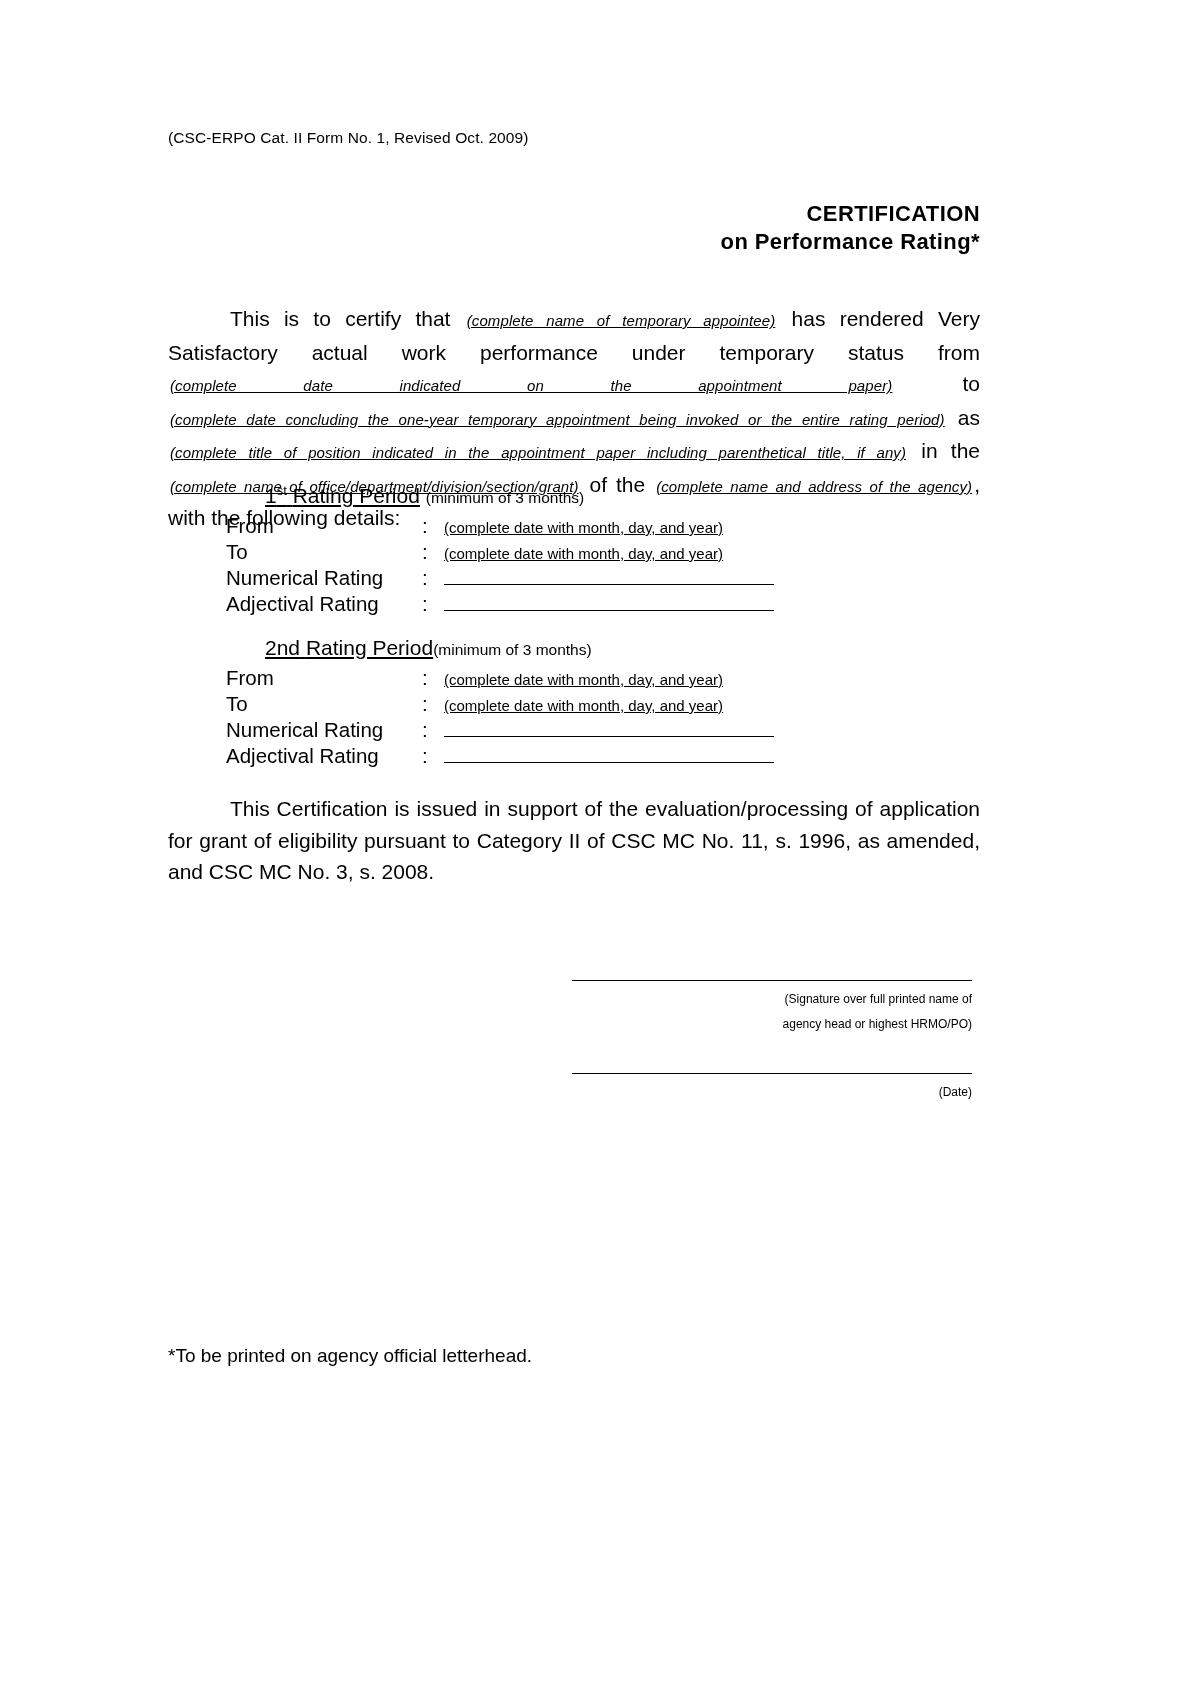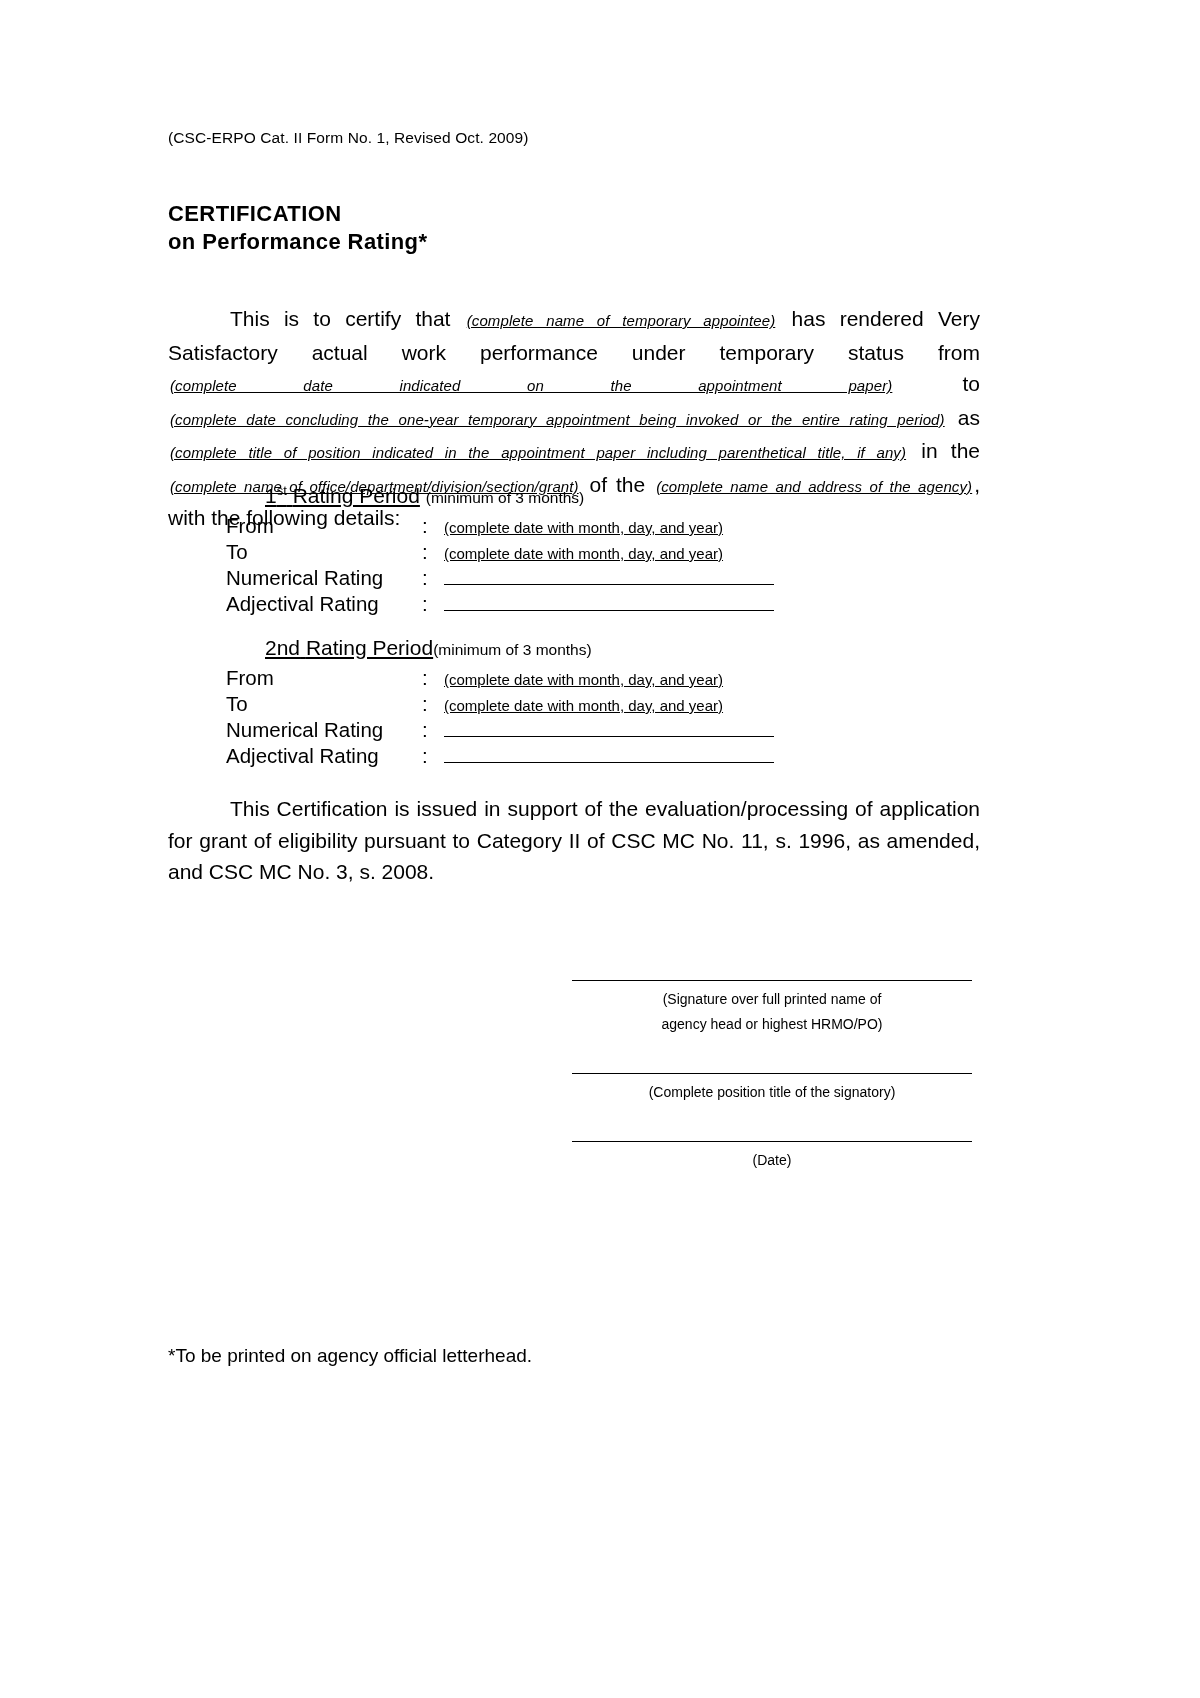--- a/index.html
+++ b/index.html
@@ -30,21 +30,21 @@
     letter-spacing: 0.1px;
     white-space: nowrap;
   }
 
   
   .title-block {
     position: absolute;
     left: 168px;
     top: 200px;
     width: 812px;
-    text-align: left;
+    text-align: right;
   }
   .title-line {
     font-size: 22px;
     font-weight: bold;
     line-height: 28px;
     letter-spacing: 0.4px;
   }
 
   
   .body-para {
@@ -147,22 +147,22 @@
     top: 980px;
     width: 400px;
   }
   .sig-group { margin-bottom: 36px; }
   .sig-rule {
     border-top: 1.8px solid #000;
     width: 400px;
     margin-bottom: 6px;
   }
   .sig-caption {
-    text-align: center;
-    font-size: 14px;
+    text-align: right;
+    font-size: 12px;
     line-height: 25px;
   }
 
   
   .note-block {
     position: absolute;
     left: 168px;
     top: 1249px;
     width: 812px;
     display: flex;
@@ -300,24 +300,20 @@
   </div>
 
   <div class="sig-block">
     <div class="sig-group">
       <div class="sig-rule"></div>
       <div class="sig-caption">(Signature over full printed name of</div>
       <div class="sig-caption">agency head or highest HRMO/PO)</div>
     </div>
     <div class="sig-group">
       <div class="sig-rule"></div>
-      <div class="sig-caption">(Complete position title of the signatory)</div>
-    </div>
-    <div class="sig-group">
-      <div class="sig-rule"></div>
       <div class="sig-caption">(Date)</div>
     </div>
   </div>
 
 
   <div class="footnote">*To be printed on agency official letterhead.</div>
 
   <div class="tiny-code">/erpo pad mgr lqc gpl madm 082703 101 222</div>
 
   <div class="page-number">Page 1 of 1</div>

